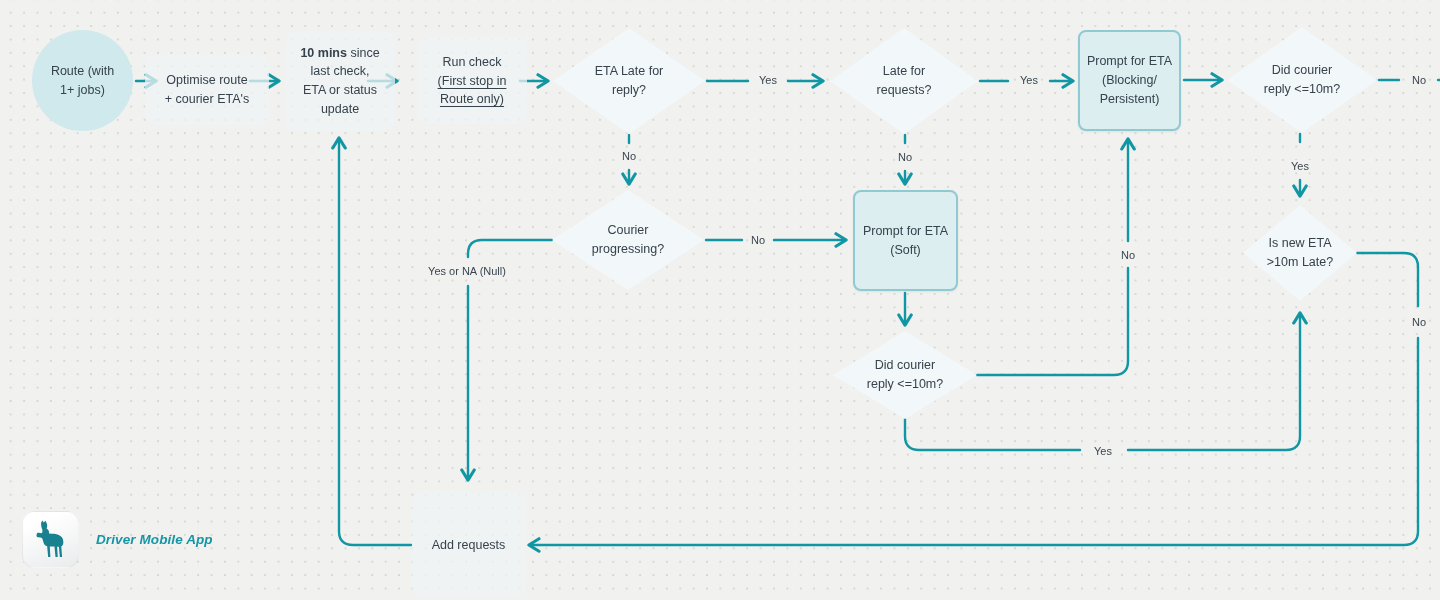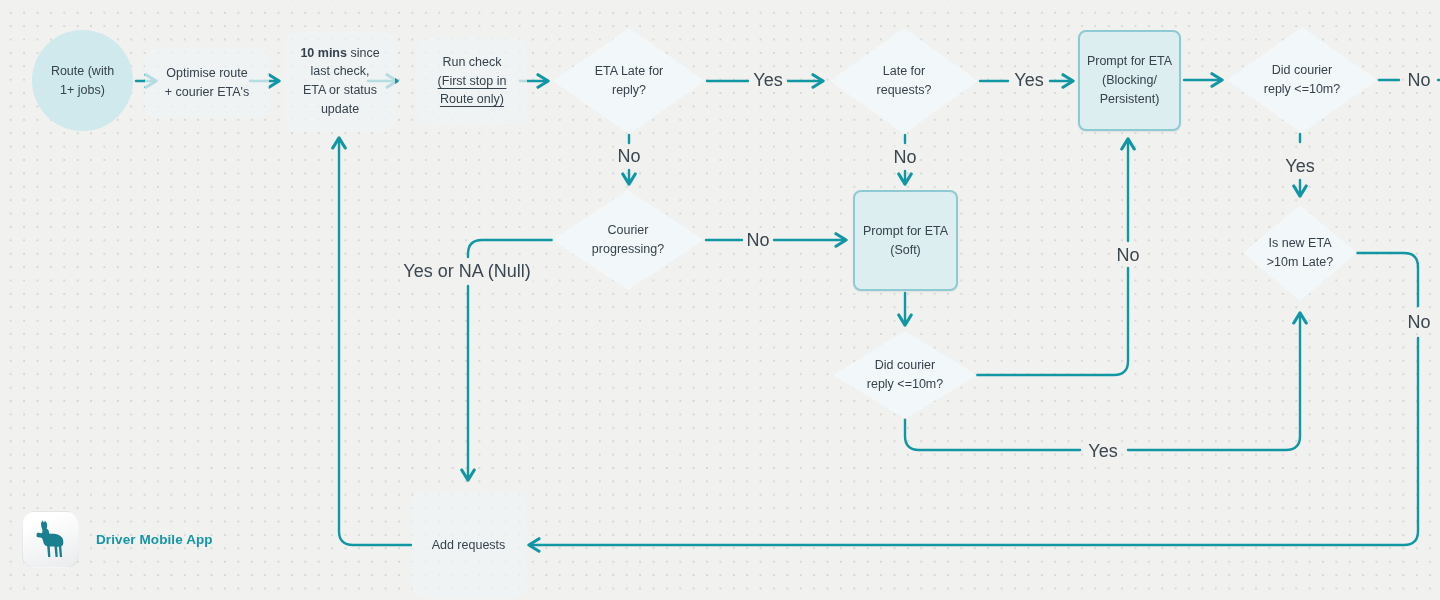--- a/index.html
+++ b/index.html
@@ -28,23 +28,23 @@
   .tnode{background:var(--node-fill);border-radius:10px;}
   .circle{background:var(--circle-fill);border-radius:50%;}
   .diamond{background:var(--diamond-fill);
            clip-path:polygon(50% 0,100% 50%,50% 100%,0 50%);}
   .pbox{background:var(--box-fill);border:2px solid var(--box-border);border-radius:8px;
         box-shadow:0 1px 2px rgba(30,70,80,.08);}
   .b{font-weight:bold;}
   .u{text-decoration:underline;text-underline-offset:2.5px;}
 
   .elabel{position:absolute;z-index:3;transform:translate(-50%,-50%);
-          font-size:18px;color:#3a4650;background:var(--bg);padding:0 3px;white-space:nowrap;}
-
-  .brand{position:absolute;left:22px;top:511px;z-index:4;display:flex;align-items:center;gap:17px;}
+          font-size:11px;color:#3a4650;background:var(--bg);padding:0 3px;white-space:nowrap;}
+
+  .brand{position:absolute;left:22px;top:511px;z-index:4;display:flex;align-items:center;gap:17px;font-style:italic;}
   .brand-icon{width:57px;height:57px;border-radius:13px;
               background:linear-gradient(160deg,#ffffff 20%,#e9ebec 100%);
               border:1px solid rgba(0,0,0,.04);
               display:flex;align-items:center;justify-content:center;}
   .brand-kicker{font-size:13.5px;font-weight:bold;color:var(--kicker);letter-spacing:.1px;}
   .brand-title{font-size:23px;font-weight:bold;color:var(--title);letter-spacing:-.2px;margin-top:3px;}
 </style>
 </head>
 <body>
 
@@ -85,21 +85,21 @@
   <path d="M411,545 H353 Q339,545 339,531 V141" marker-end="url(#ah)"></path>
 </svg>
 
 <div class="node circle" style="left:32px;top:30px;width:101px;height:101px;">
   <div>
     <span>Route (with</span><br>
     <span>1+ jobs)</span>
   </div>
 </div>
 
-<div class="node tnode" style="left:145px;top:48px;width:124px;height:70px;">
+<div class="node tnode" style="left:145px;top:55px;width:124px;height:70px;">
   <div>
     <span>Optimise route</span><br>
     <span>+ courier ETA's</span>
   </div>
 </div>
 
 <div class="node tnode" style="left:285px;top:31px;width:110px;height:100px;">
   <div>
     <span class="b">10 mins</span><span> since</span><br>
     <span>last check,</span><br>

